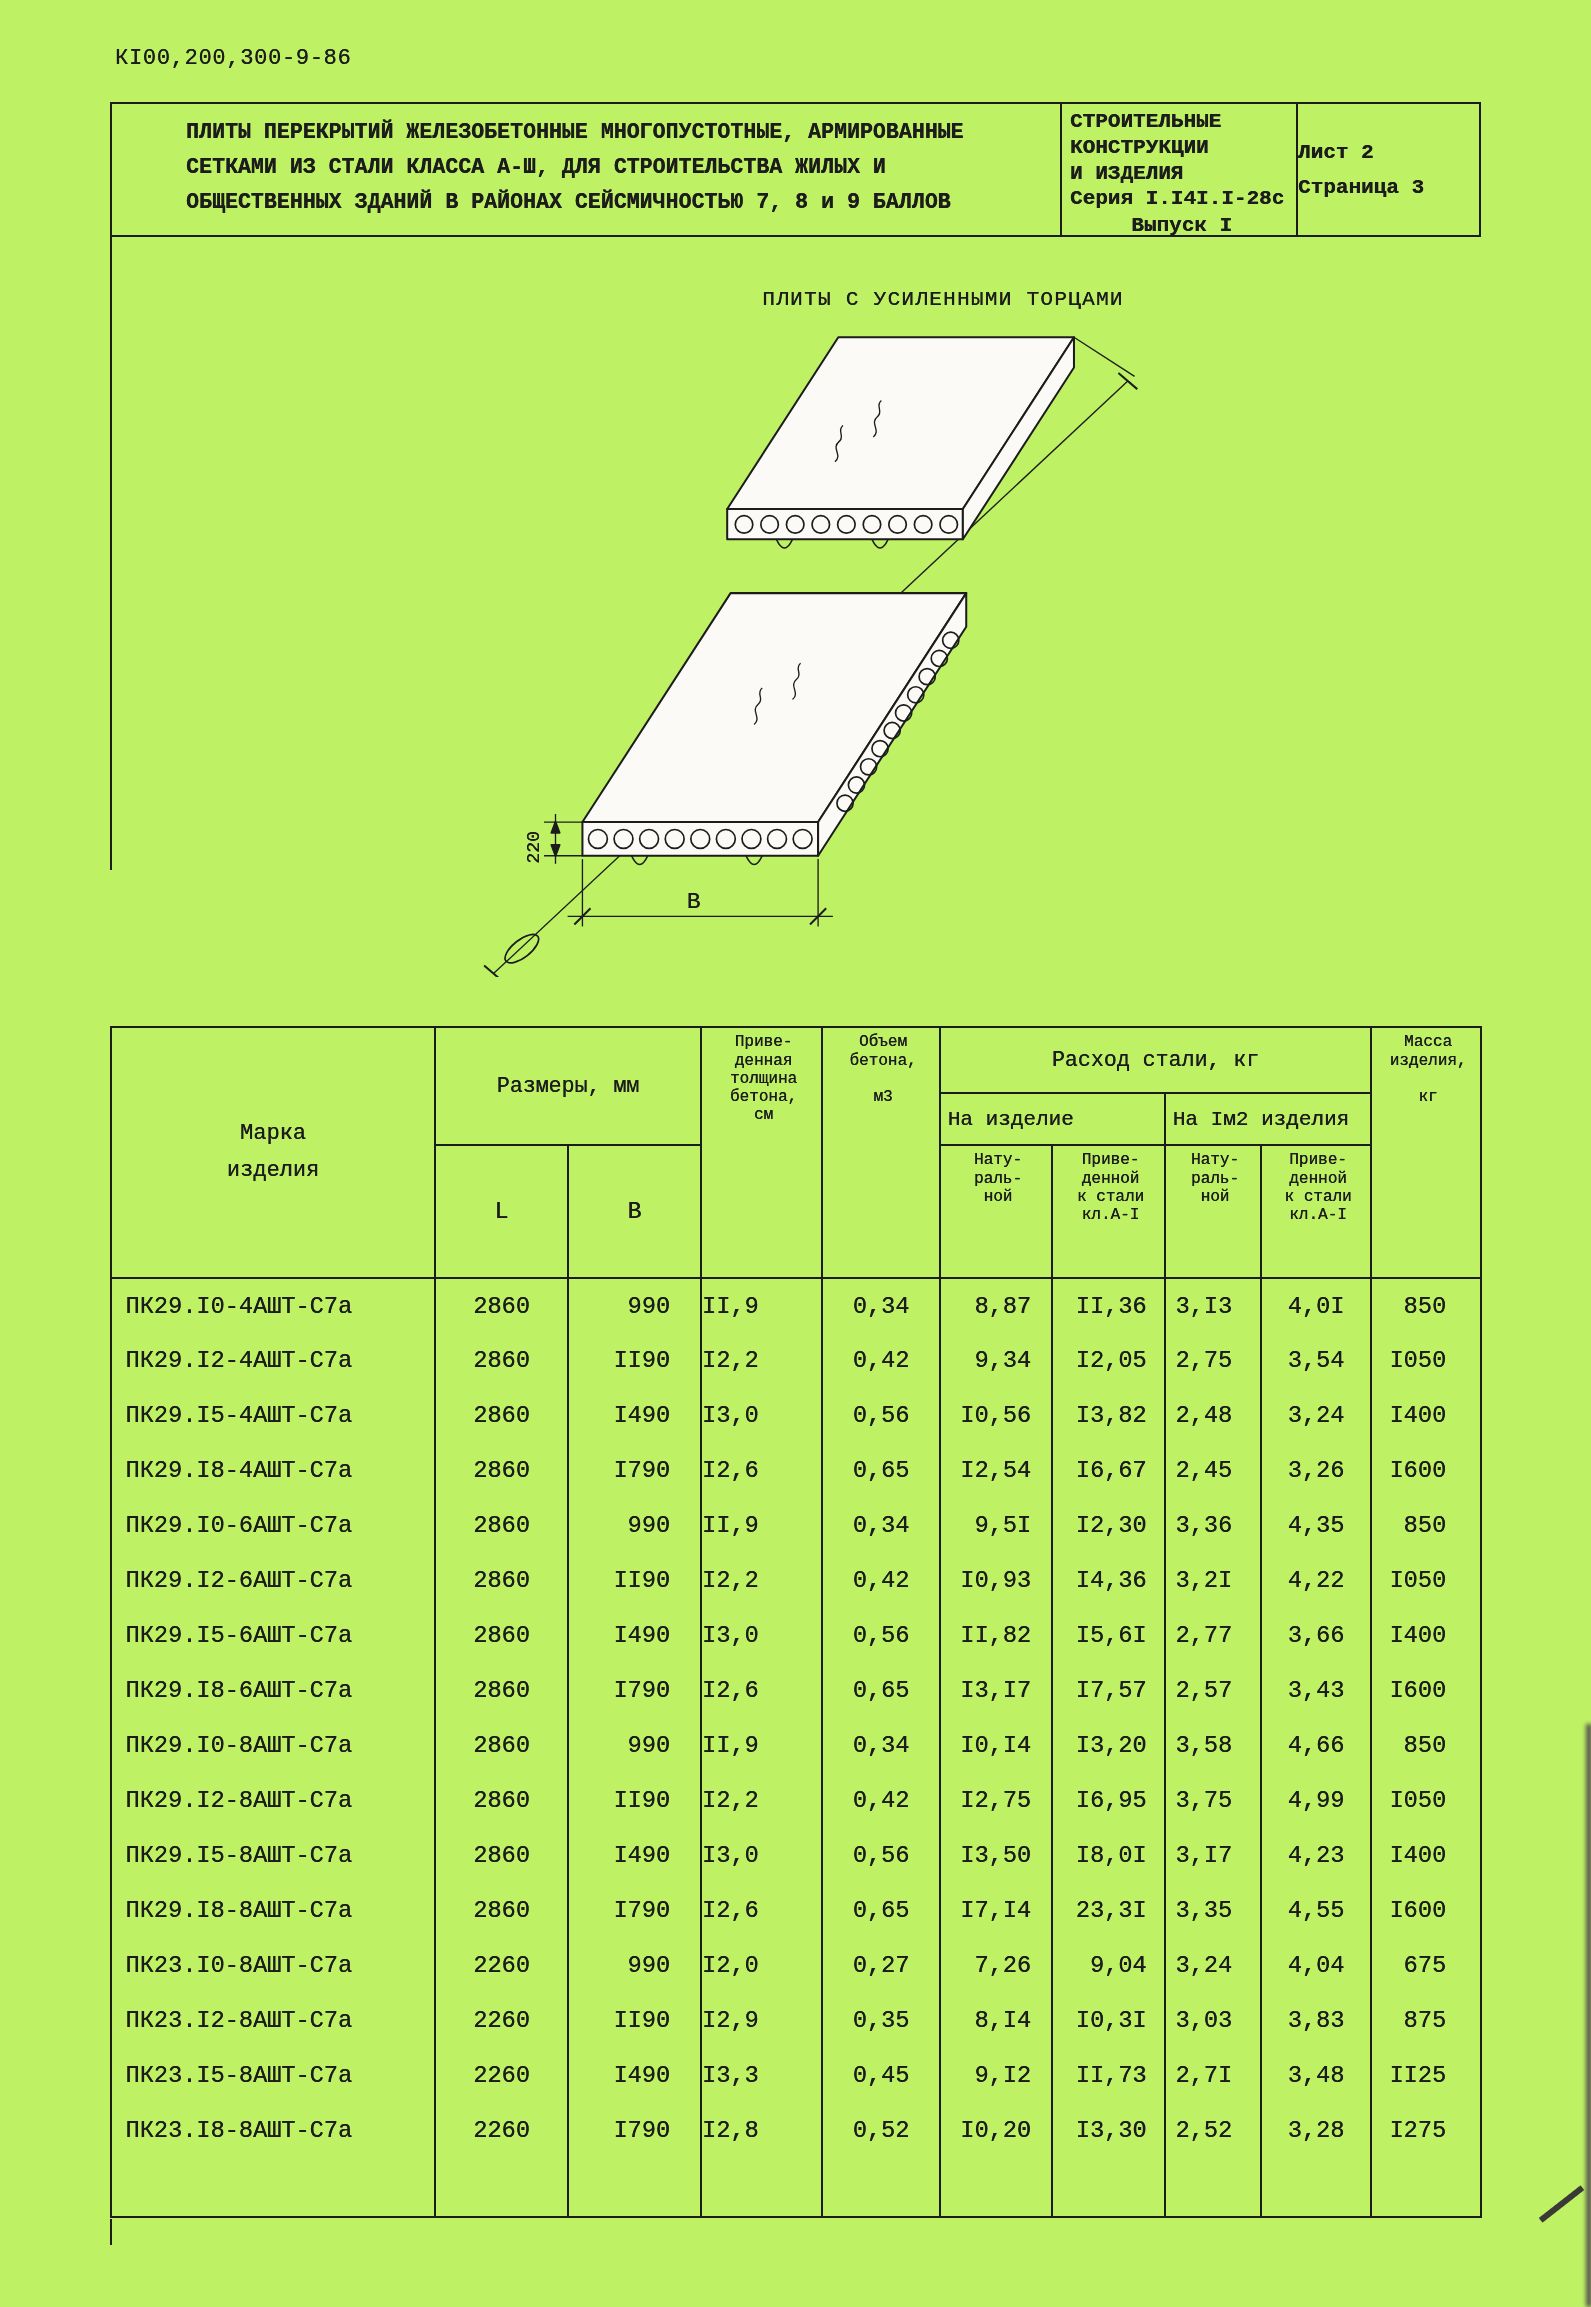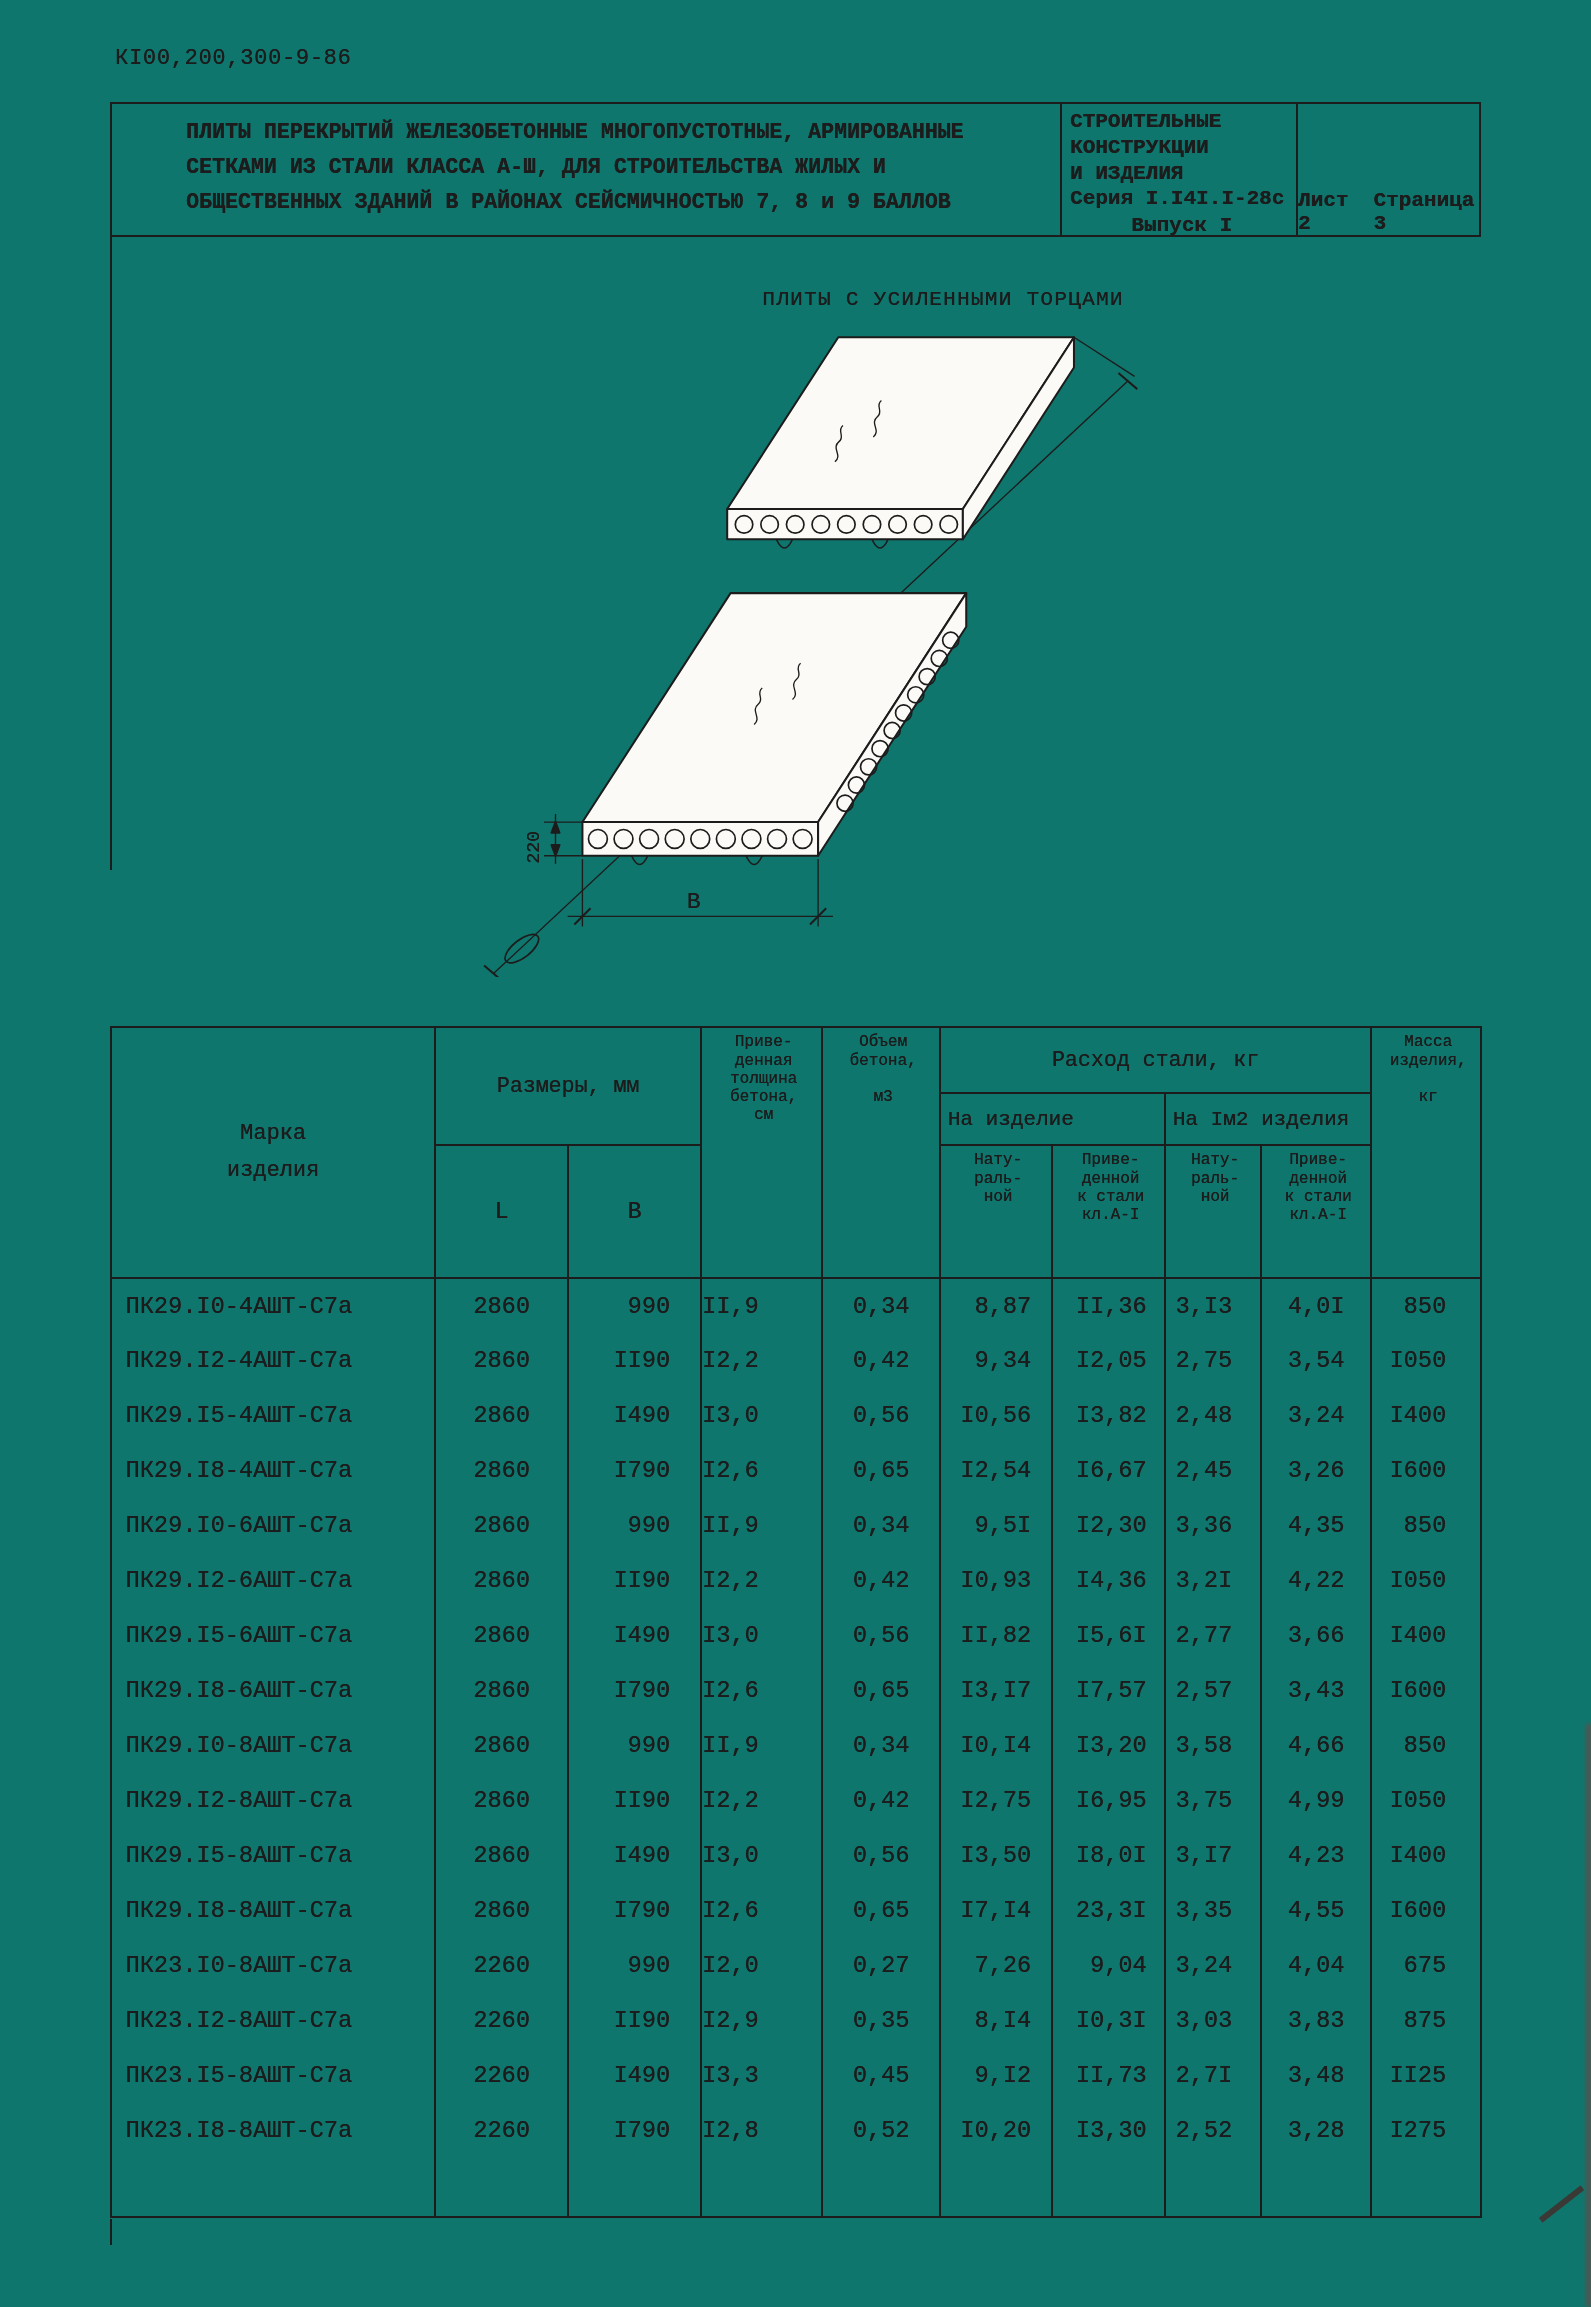--- a/index.html
+++ b/index.html
@@ -1,20 +1,20 @@
 <!DOCTYPE html>
 <html style="font-size:10.8px"><head>
 <meta charset="utf-8">
 <style>
   * { box-sizing: border-box; margin: 0; padding: 0; }
   html,body { background:#e8e6e0; }
   .page {
     position: relative;
     width: 1592px; height: 2307px;
-    background: #0f766e;
+    background: #bef264;
     overflow: hidden;
     font-family: "Liberation Mono", "DejaVu Sans Mono", monospace;
     color: #1c1c1c;
     text-shadow: 0.3px 0 0 currentColor;
   }
   .doc-code {
     position: absolute; left: 115px; top: 46px;
     font-size: 22px; letter-spacing: 0.7px;
   }
   
@@ -35,22 +35,22 @@
   .series-cell {
     width: 236px;
     border-right: 2px solid #1c1c1c;
     padding: 5.4px 2.7px 0 8px;
     font-size: 21px; line-height: 1.22; font-weight: bold;
   }
   .series-text { white-space: pre-line; }
   .vypusk { text-align: center; margin-top: 1.3px; }
   .sheet-cell {
     flex: 1;
-    display: flex; flex-direction: row;
-    align-items: flex-end; justify-content: center; gap: 12px;
+    display: flex; flex-direction: column;
+    align-items: flex-start; justify-content: center; gap: 12px;
     font-size: 21px; font-weight: bold;
   }
   
   .frame-line-left {
     position: absolute; left: 110px; top: 237px;
     width: 2px; height: 633px; background: #1c1c1c;
   }
   .frame-line-left-stub {
     position: absolute; left: 110px; top: 2219px;
     width: 2px; height: 25.6px; background: #1c1c1c;

